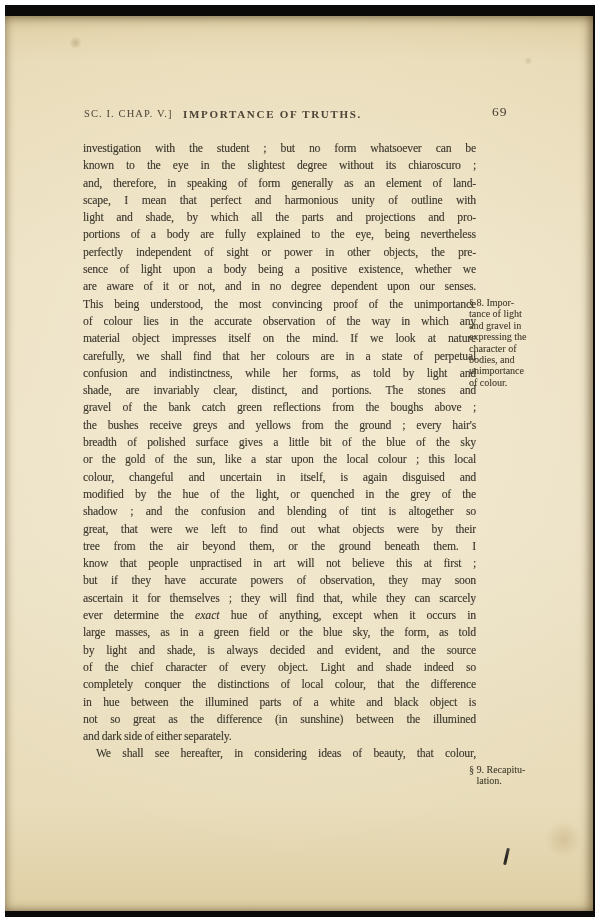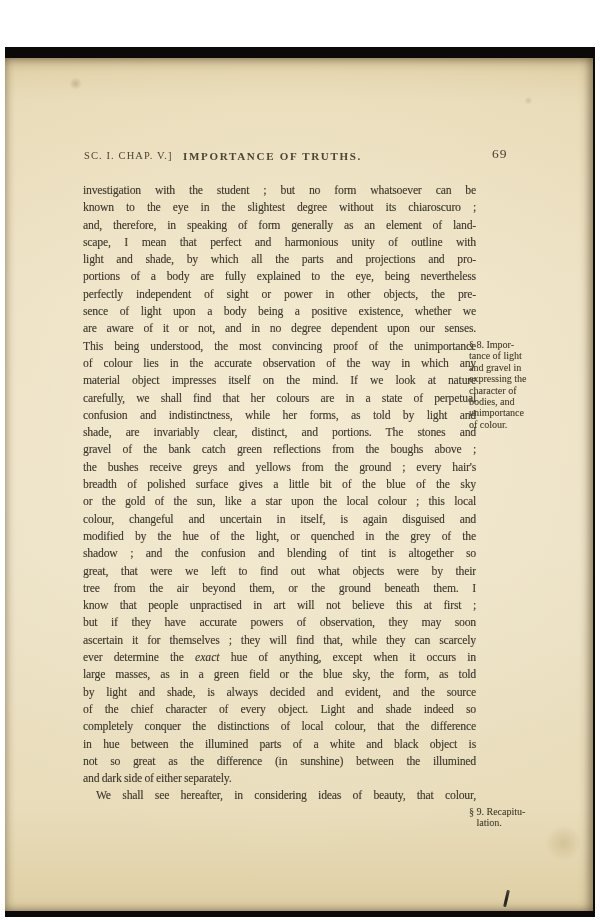--- a/index.html
+++ b/index.html
@@ -5,21 +5,20 @@
 <style>
   html,body{margin:0;padding:0;}
   body{
     width:600px;height:922px;position:relative;overflow:hidden;
     background:#ffffff;
     font-family:"Liberation Serif", serif;
   }
   .photo{
     position:absolute;left:5px;top:5px;right:5px;bottom:5px;
     background:#0b0a08;
-    margin-top:42px;
   }
   .paper{
     position:absolute;left:0;top:11px;right:2px;bottom:6px;
     background:
       radial-gradient(ellipse 120% 85% at 48% 42%, rgba(255,250,232,0.40), rgba(255,250,232,0) 62%),
       radial-gradient(circle 26px at 95% 92%, rgba(150,110,50,0.20), rgba(150,110,50,0) 70%),
       radial-gradient(circle 9px at 12% 3%, rgba(120,90,40,0.28), rgba(120,90,40,0) 70%),
       radial-gradient(circle 6px at 89% 5%, rgba(110,85,40,0.20), rgba(110,85,40,0) 70%),
       linear-gradient(180deg,#e0cfa4 0%, #e8dbb8 5%, #ece0c2 28%, #ece1c5 58%, #e8dcba 88%, #dfcfa4 100%);
     box-shadow:

